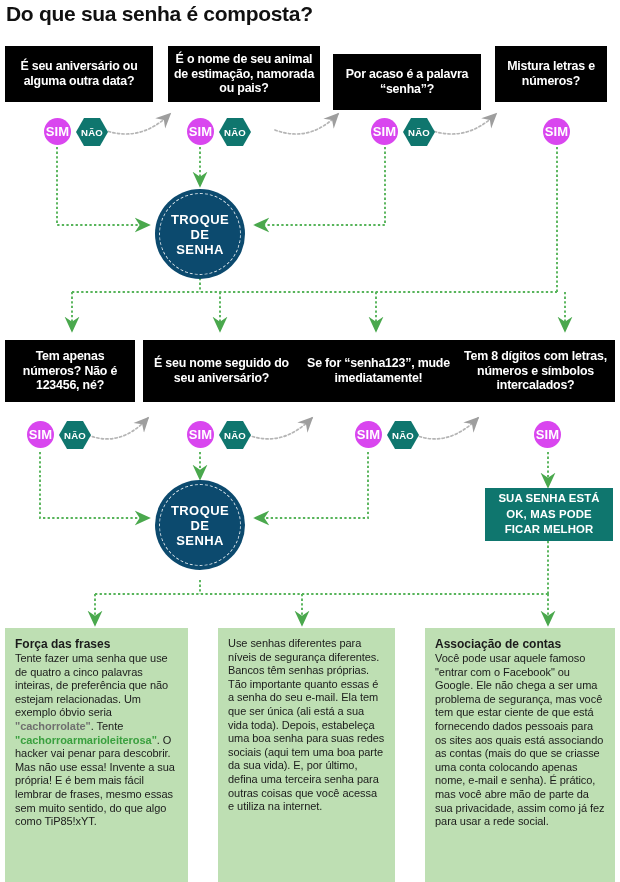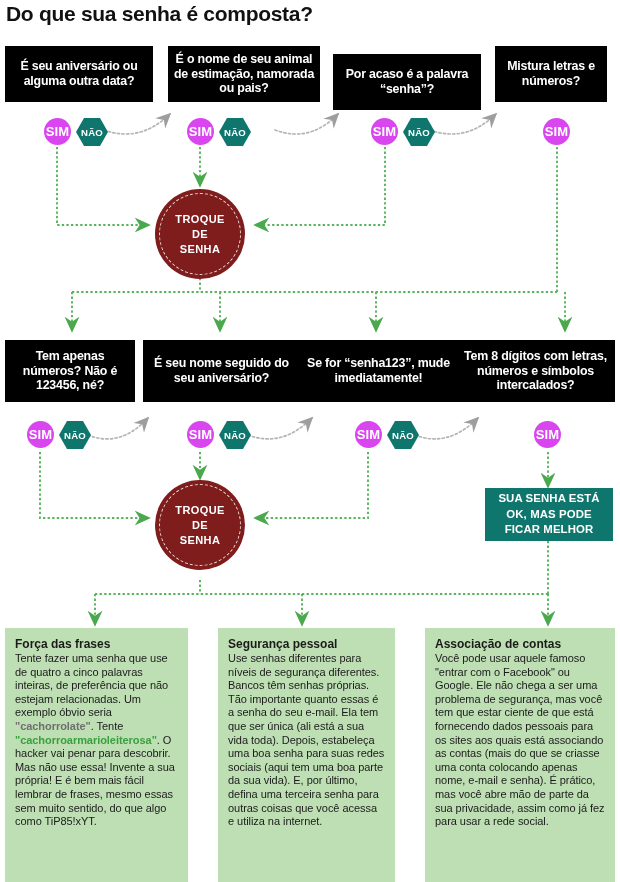--- a/index.html
+++ b/index.html
@@ -35,24 +35,24 @@
     padding:2px 5px;
     box-sizing:border-box;
     letter-spacing:-0.2px;
   }
   .qbox span{display:block;}
 
   
   .circle{
     position:absolute;
     width:90px;height:90px;border-radius:50%;
-    background:#7f1d1d;
+    background:#0c4a6e;
     color:#ffffff;
     font-weight:bold;
-    font-size:11px;
+    font-size:13px;
     line-height:15px;
     letter-spacing:0.4px;
     display:flex;align-items:center;justify-content:center;
     text-align:center;
     box-sizing:border-box;
   }
   .circle::after{
     content:"";position:absolute;left:4px;top:4px;right:4px;bottom:4px;
     border:1.6px dashed rgba(255,255,255,.85);
     border-radius:50%;
@@ -272,21 +272,20 @@
   <div class="okbox" style="left:485px;top:488px;width:128px;height:53px;">
     <span>SUA SENHA ESTÁ OK, MAS PODE FICAR MELHOR</span>
   </div>
 
   <div class="panel" style="left:5px;top:628px;width:183px;height:254px;">
     <div class="ptitle">Força das frases</div>
     <div class="pbody"><span>Tente fazer uma senha que use de quatro a cinco palavras inteiras, de preferência que não estejam relacionadas. Um exemplo óbvio seria </span><span class="gray">"cachorrolate"</span><span>. Tente </span><span class="grn">"cachorroarmarioleiterosa"</span><span>. O hacker vai penar para descobrir. Mas não use essa! Invente a sua própria! E é bem mais fácil lembrar de frases, mesmo essas sem muito sentido, do que algo como TiP85!xYT.</span></div>
   </div>
 
   <div class="panel" style="left:218px;top:628px;width:177px;height:254px;">
-    <div class="ptitle">Segurança pessoal</div>
     <div class="pbody">Use senhas diferentes para níveis de segurança diferentes. Bancos têm senhas próprias. Tão importante quanto essas é a senha do seu e-mail. Ela tem que ser única (ali está a sua vida toda). Depois, estabeleça uma boa senha para suas redes sociais (aqui tem uma boa parte da sua vida). E, por último, defina uma terceira senha para outras coisas que você acessa e utiliza na internet.</div>
   </div>
 
   <div class="panel" style="left:425px;top:628px;width:190px;height:254px;">
     <div class="ptitle">Associação de contas</div>
     <div class="pbody">Você pode usar aquele famoso "entrar com o Facebook" ou Google. Ele não chega a ser uma problema de segurança, mas você tem que estar ciente de que está fornecendo dados pessoais para os sites aos quais está associando as contas (mais do que se criasse uma conta colocando apenas nome, e-mail e senha). É prático, mas você abre mão de parte da sua privacidade, assim como já fez para usar a rede social.</div>
   </div>
 
 </div>
 

